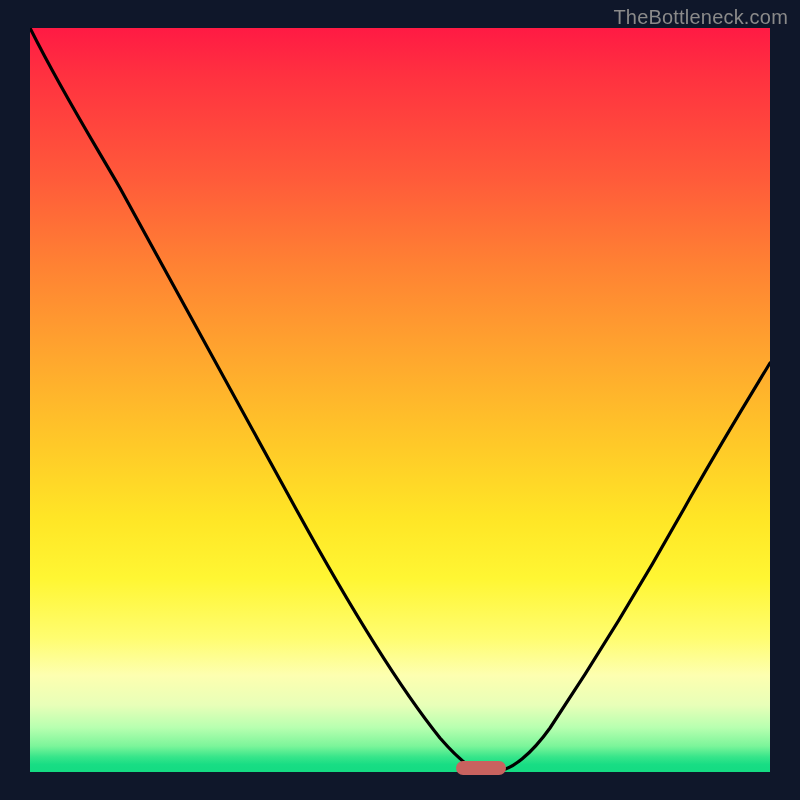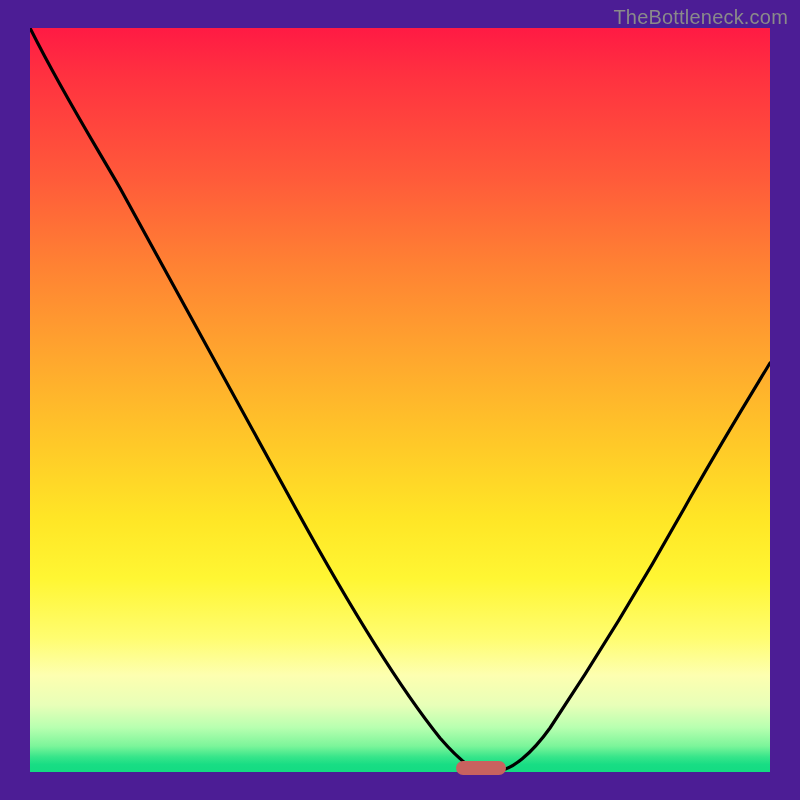--- a/index.html
+++ b/index.html
@@ -8,21 +8,21 @@
     width: 800px;
     height: 800px;
     overflow: hidden;
     background: #000;
     font-family: Arial, Helvetica, sans-serif;
   }
   .frame {
     position: relative;
     width: 800px;
     height: 800px;
-    background: #4c1d95;
+    background: #0f172a;
   }
   .plot-area {
     position: absolute;
     left: 30px;
     top: 28px;
     width: 740px;
     height: 744px;
     background: linear-gradient(
       to bottom,
       #ff1a44 0%,

